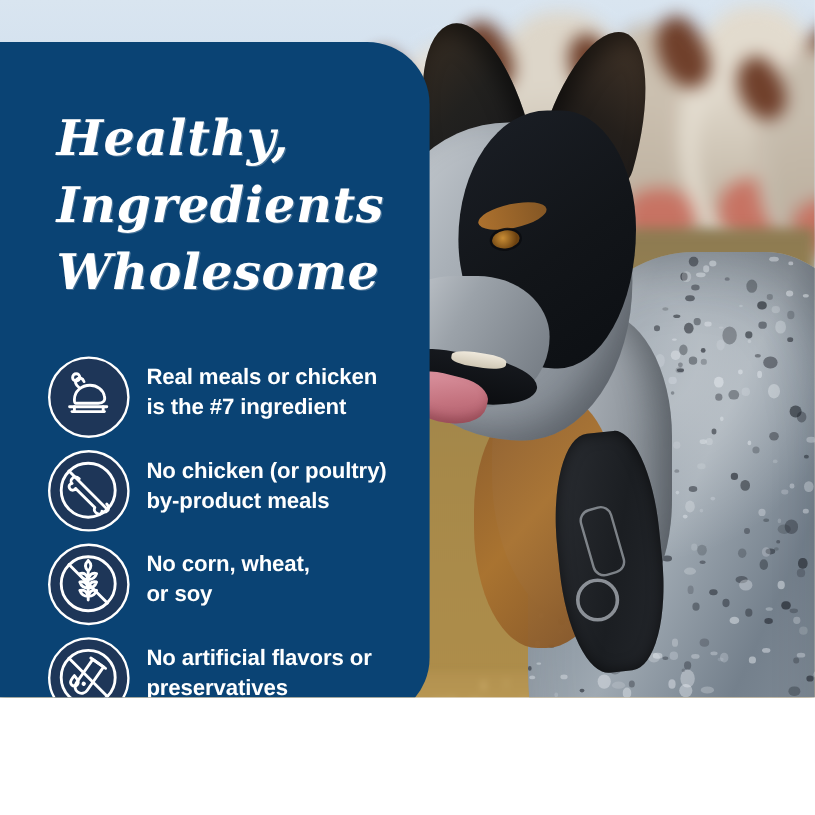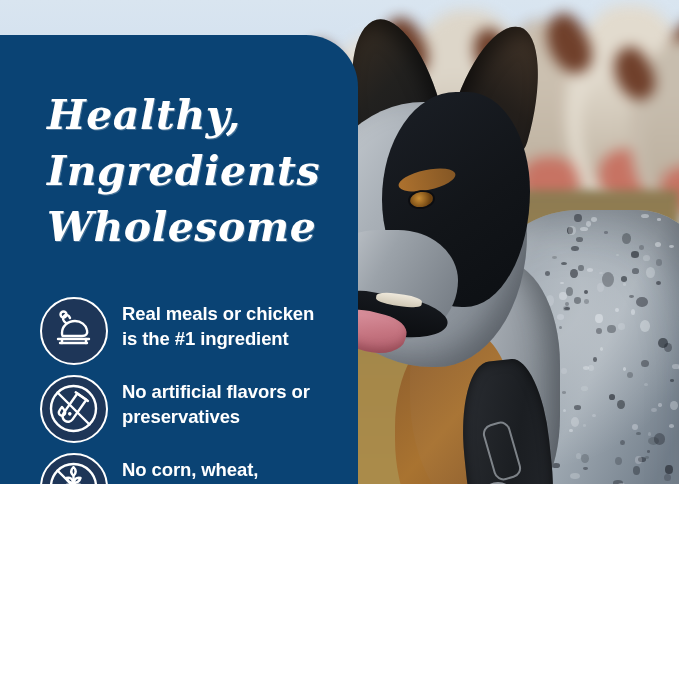--- a/index.html
+++ b/index.html
@@ -1,18 +1,18 @@
 <!DOCTYPE html>
 <html><head>
 <meta charset="utf-8">
 <style>
   html,body{margin:0;padding:0;background:#fff;}
   body{width:679px;height:679px;font-family:"Liberation Sans",sans-serif;}
 
-  #stage{position:relative;width:679px;height:484px;overflow:hidden;background:#cfdded;}
+  #stage{position:relative;width:679px;height:581px;overflow:hidden;background:#cfdded;}
 
   
   .photo{position:absolute;inset:0;overflow:hidden;}
 
   .sky{position:absolute;left:0;top:0;width:679px;height:250px;
        background:linear-gradient(180deg,#d9e5f0 0%,#cfdeee 40%,#c2d6e8 75%,#b9cfe2 100%);}
 
   
   .herd{position:absolute;left:330px;top:0;width:349px;height:250px;filter:blur(7px);opacity:.97;}
   .cow{position:absolute;border-radius:46% 46% 42% 42%/52% 52% 48% 48%;}
@@ -948,57 +948,70 @@
             <path d="M20 34c0-7 6-12 13-12 6 0 11 4 12 9 1 4-1 6-5 6H21c-1 0-1-1-1-3z"></path>
             <path d="M24 24c-3-2-4-5-2-7 2-2 5-1 6 2"></path>
             <circle cx="21.5" cy="15.5" r="3"></circle>
             <path d="M16 40h31"></path>
             <path d="M18 44h27"></path>
             <path d="M20 40v4M44 40v4"></path>
           </svg>
         </div>
         <div class="ftext">
           <span>Real meals or chicken</span>
-          <span>is the #1 ingredient</span>
+          <span>is the #7 ingredient</span>
         </div>
       </div>
 
+      <div class="feat">
+        <div class="icon">
+          <svg width="63" height="63" viewBox="0 0 63 63" fill="none" stroke="#ffffff" stroke-width="2.4" stroke-linecap="round" stroke-linejoin="round">
+            <circle cx="31.5" cy="31.5" r="22.5"></circle>
+            <path d="M15.5 15.5 47.5 47.5"></path>
+            <path d="M24 22c-2-2-5-2-6 0-1 1-1 3 0 4-2 0-3 2-2 4 1 2 4 2 5 0l16 16c-1 2 0 4 2 5 2 1 4 0 4-2 1 1 3 1 4 0 2-1 2-4 0-6"></path>
+          </svg>
+        </div>
+        <div class="ftext">
+          <span>No chicken (or poultry)</span>
+          <span>by-product meals</span>
+        </div>
+      </div>
+
+      <div class="feat">
+        <div class="icon">
+          <svg width="63" height="63" viewBox="0 0 63 63" fill="none" stroke="#ffffff" stroke-width="2.4" stroke-linecap="round" stroke-linejoin="round">
+            <circle cx="31.5" cy="31.5" r="22.5"></circle>
+            <path d="M15.5 15.5 47.5 47.5"></path>
+            <path d="M31.5 45V22"></path>
+            <path d="M31.5 21c-3-3-3-6 0-9 3 3 3 6 0 9z"></path>
+            <path d="M31.5 28c-4 0-6-2-7-5 4-1 6 1 7 5zM31.5 28c4 0 6-2 7-5-4-1-6 1-7 5z"></path>
+            <path d="M31.5 35c-4 0-6-2-7-5 4-1 6 1 7 5zM31.5 35c4 0 6-2 7-5-4-1-6 1-7 5z"></path>
+            <path d="M31.5 42c-4 0-6-2-7-5 4-1 6 1 7 5zM31.5 42c4 0 6-2 7-5-4-1-6 1-7 5z"></path>
+          </svg>
+        </div>
+        <div class="ftext">
+          <span>No corn, wheat,</span>
+          <span>or soy</span>
+        </div>
+      </div>
 
       <div class="feat">
         <div class="icon">
           <svg width="63" height="63" viewBox="0 0 63 63" fill="none" stroke="#ffffff" stroke-width="2.4" stroke-linecap="round" stroke-linejoin="round">
             <circle cx="31.5" cy="31.5" r="22.5"></circle>
             <path d="M15.5 15.5 47.5 47.5"></path>
             <g transform="rotate(35 31.5 31.5)">
               <path d="M26 17h11v24a5.5 5.5 0 0 1-11 0V17z"></path>
               <path d="M24 17h15"></path>
               <circle cx="31.5" cy="38" r="1.8" fill="#ffffff" stroke="none"></circle>
             </g>
             <path d="M20 30c-2.2 2.6-3.2 4.2-3.2 5.5a3.2 3.2 0 0 0 6.4 0c0-1.3-1-2.9-3.2-5.5z"></path>
           </svg>
         </div>
         <div class="ftext">
           <span>No artificial flavors or</span>
           <span>preservatives</span>
         </div>
       </div>
 
-      <div class="feat">
-        <div class="icon">
-          <svg width="63" height="63" viewBox="0 0 63 63" fill="none" stroke="#ffffff" stroke-width="2.4" stroke-linecap="round" stroke-linejoin="round">
-            <circle cx="31.5" cy="31.5" r="22.5"></circle>
-            <path d="M15.5 15.5 47.5 47.5"></path>
-            <path d="M31.5 45V22"></path>
-            <path d="M31.5 21c-3-3-3-6 0-9 3 3 3 6 0 9z"></path>
-            <path d="M31.5 28c-4 0-6-2-7-5 4-1 6 1 7 5zM31.5 28c4 0 6-2 7-5-4-1-6 1-7 5z"></path>
-            <path d="M31.5 35c-4 0-6-2-7-5 4-1 6 1 7 5zM31.5 35c4 0 6-2 7-5-4-1-6 1-7 5z"></path>
-            <path d="M31.5 42c-4 0-6-2-7-5 4-1 6 1 7 5zM31.5 42c4 0 6-2 7-5-4-1-6 1-7 5z"></path>
-          </svg>
-        </div>
-        <div class="ftext">
-          <span>No corn, wheat,</span>
-          <span>or soy</span>
-        </div>
-      </div>
-
     </div>
   </div>
 </div>
 
 </body></html>

